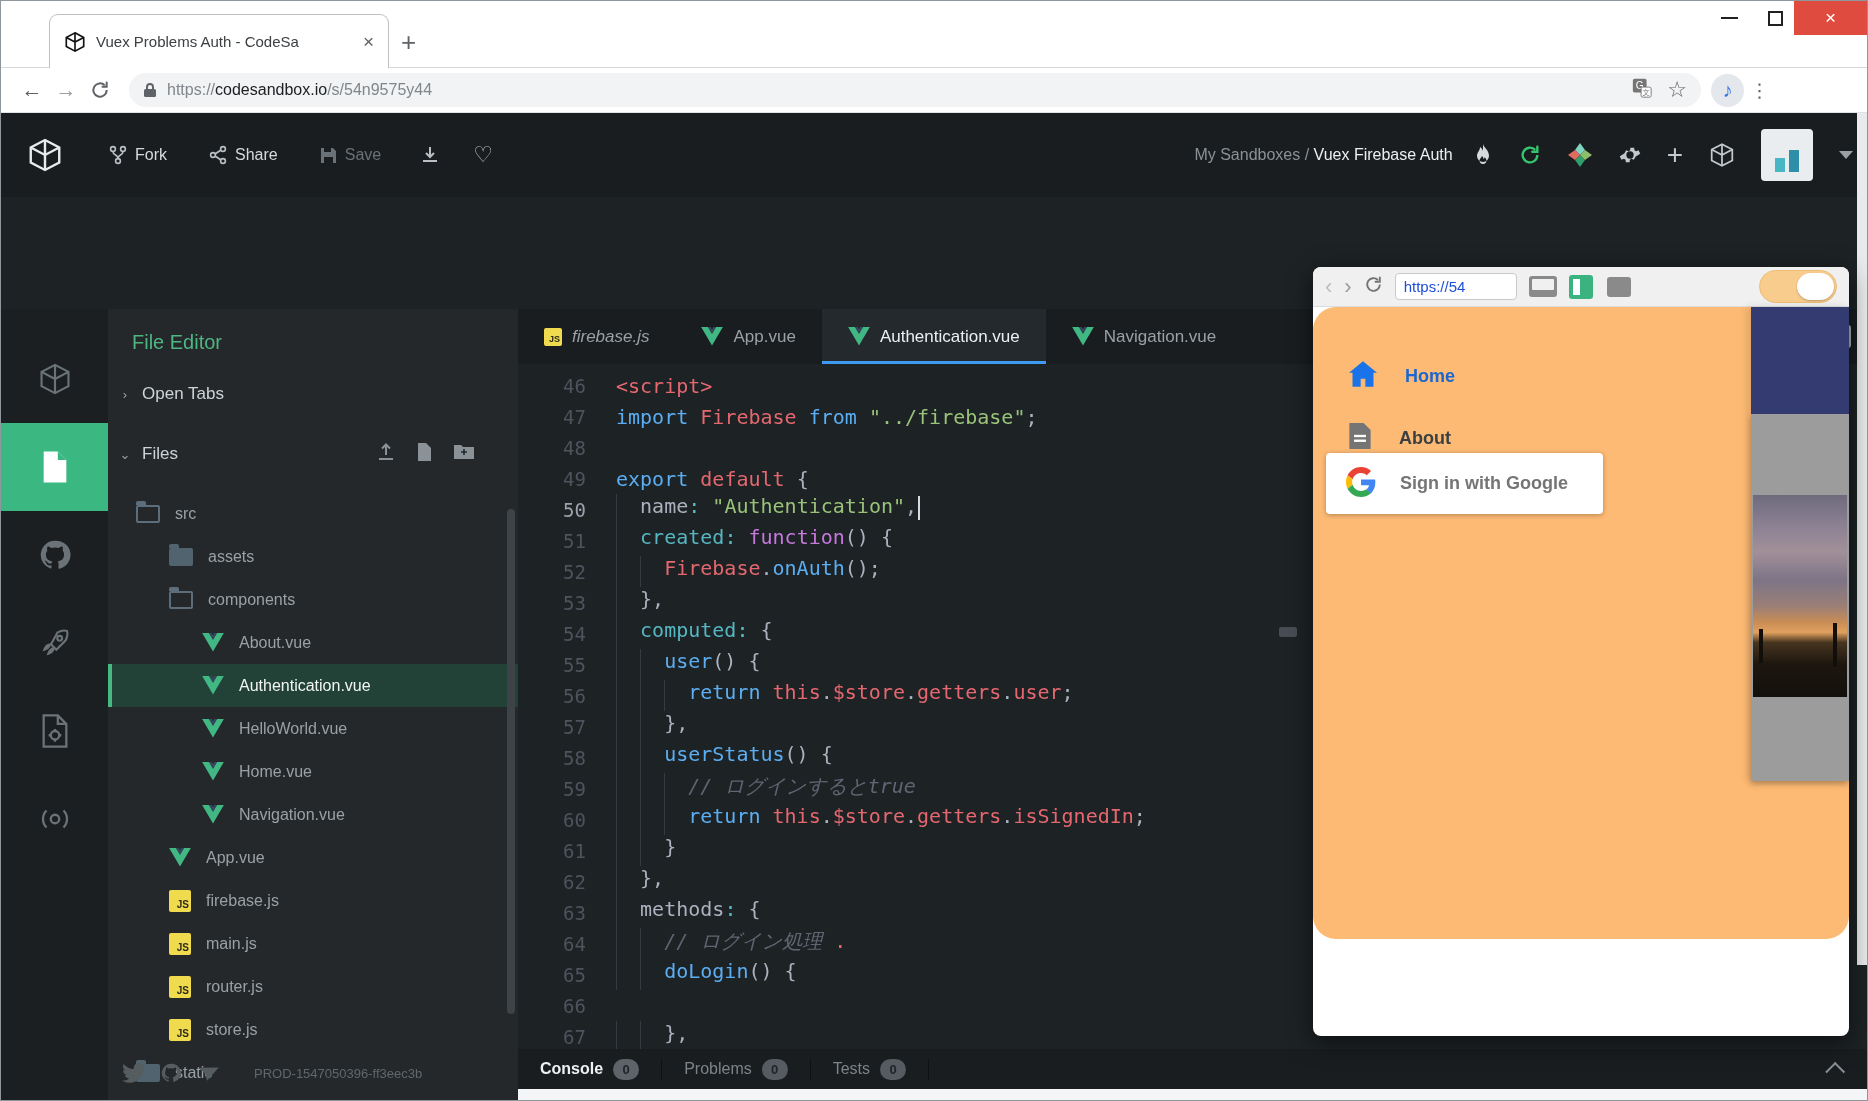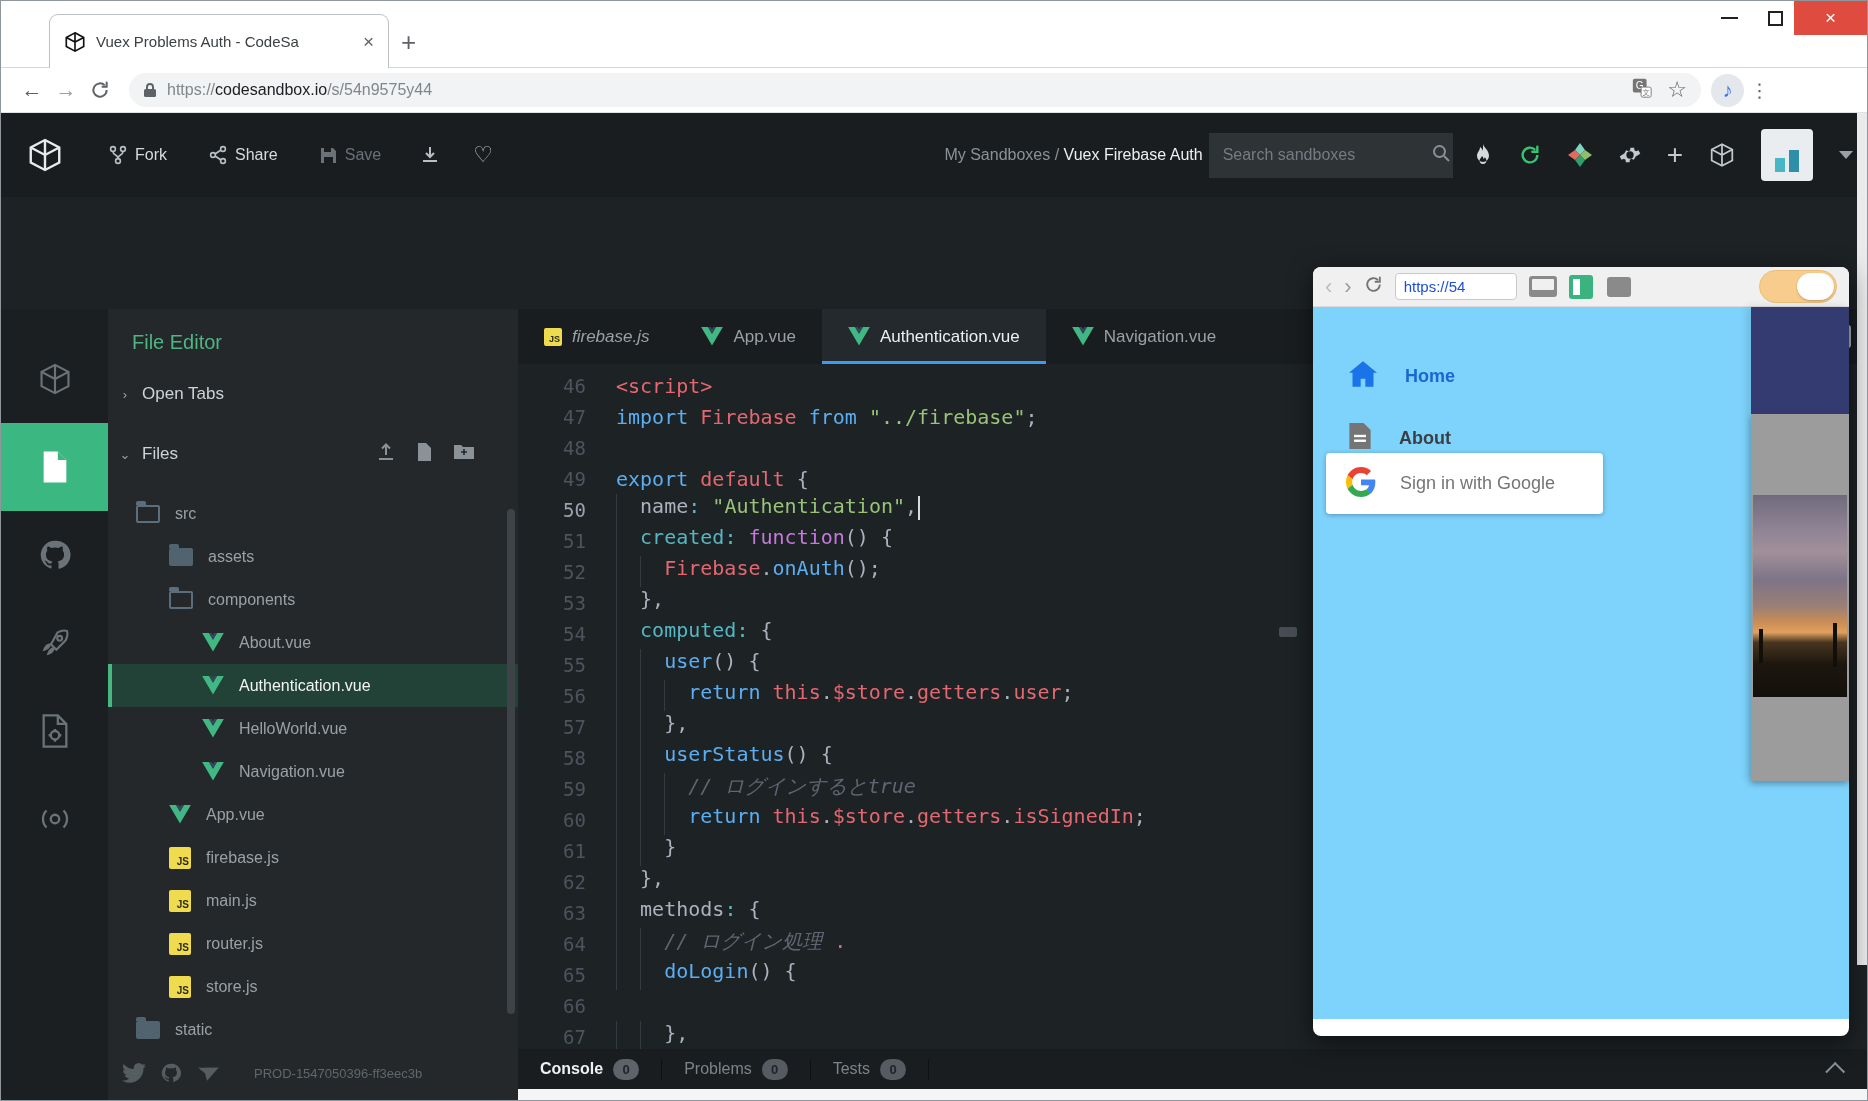--- a/index.html
+++ b/index.html
@@ -106,26 +106,26 @@
   .pnav.dis{color:#bdbdbd;}
   .purl{width:122px;height:27px;border:1px solid #c9c9c9;border-radius:4px;background:#fff;font-size:15px;color:#1d4ed8;display:flex;align-items:center;padding:0 8px;white-space:nowrap;overflow:hidden;}
   .pico-browser{width:28px;height:21px;background:#8a8a8a;border-radius:3px;position:relative;}
   .pico-browser::after{content:"";position:absolute;left:3px;top:3px;right:3px;bottom:7px;background:#f0f0f0;border-radius:1px;}
   .pico-split{width:24px;height:24px;background:#3bb381;border-radius:3px;position:relative;}
   .pico-split::after{content:"";position:absolute;left:4px;top:4px;width:7px;bottom:4px;background:#fff;}
   .pico-stack{width:24px;height:20px;background:#8a8a8a;border-radius:3px;position:relative;margin-left:2px;}
   .pico-stack::before{content:"";position:absolute;left:-5px;top:5px;width:24px;height:20px;background:#a9a9a9;border-radius:3px;z-index:-1;}
   .ptoggle{margin-left:auto;width:78px;height:33px;border-radius:17px;background:#f8cc8c;border:1px solid #ecbd76;position:relative;}
   .ptoggle .knob{position:absolute;right:2px;top:2px;width:37px;height:27px;border-radius:14px;background:#fff;box-shadow:0 1px 2px rgba(0,0,0,.25);}
-  .pbody{position:relative;height:712px;background:#7dd3fc;}
+  .pbody{position:relative;height:632px;background:#fdba74;border-radius:23px;}
   .pmenu-row{position:absolute;left:36px;display:flex;align-items:center;gap:28px;}
   .pmenu-label{font-size:18px;font-weight:bold;color:#3c4043;}
   .pmenu-row.active .pmenu-label{color:#1967d2;}
   .gbtn{position:absolute;left:13px;top:146px;width:277px;height:61px;background:#fff;border-radius:4px;box-shadow:0 1px 5px rgba(0,0,0,.3);display:flex;align-items:center;padding:0 20px;gap:24px;}
-  .gbtn-label{font-size:18px;font-weight:normal;color:#757575;}
+  .gbtn-label{font-size:18px;font-weight:bold;color:#757575;}
   .pstrip{position:absolute;right:0;top:0;width:98px;height:474px;box-shadow:-4px 0 8px rgba(0,0,0,.12);}
   .pstrip .navy{position:absolute;left:0;top:0;width:100%;height:107px;background:#333b71;}
   .pstrip .grey{position:absolute;left:0;top:107px;width:100%;height:367px;background:#9c9c9c;box-shadow:0 3px 6px rgba(0,0,0,.25);}
   .photo{position:absolute;left:2px;top:81px;width:94px;height:202px;background:
     linear-gradient(180deg,#6f6b7d 0%,#8d8294 16%,#a29099 28%,#7d7487 42%,#9a7f76 55%,#c98d55 63%,#e0a05e 68%,#47351f 73%,#1c160f 84%,#13100b 100%);}
   .photo i{position:absolute;bottom:34px;width:4px;height:34px;background:#120f0a;}
   .photo i.c1{left:6px;} .photo i.c2{right:10px;bottom:30px;height:44px;}
 
   
   .jsicon{width:22px;height:22px;background:#f0db4f;border-radius:2px;color:#2b2b1a;font-size:10px;font-weight:bold;display:flex;align-items:flex-end;justify-content:flex-end;padding:2px;}
@@ -243,27 +243,20 @@
       <span class="hicon" style="margin-left:40px;">
           <svg width="18" height="18" viewBox="0 0 18 18" fill="none" stroke="#b9bfc4" stroke-width="2">
             <path d="M9 1 v9 M5 7 l4 4 4-4 M2 15 h14"></path>
           </svg>
         </span>
       <span class="hicon" style="margin-left:34px;font-size:22px;">♡</span>
 
       <span class="breadcrumb">
         <span class="parent">My Sandboxes</span><span class="sep"> / </span><span class="current">Vuex Firebase Auth</span>
       </span>
-      <div class="searchbox">
-        <input placeholder="Search sandboxes" style="">
-        <span><svg width="18" height="18" viewBox="0 0 18 18" fill="none" stroke="#8a9196" stroke-width="2">
-              <circle cx="7.5" cy="7.5" r="5.5"></circle>
-              <path d="M12 12 L17 17"></path>
-            </svg></span>
-      </div>
       <div class="hdr-right">
         <span class="hicon">
             <svg width="20" height="24" viewBox="0 0 20 24" fill="#d7dadd">
               <path d="M10 1 C11 5 16 7 16 13 a6 6 0 0 1-12 0 C4 9 7 8 7 4 c1.5 1 2.5 2 3 4 z M10 21 a3.4 3.4 0 0 1-3.4-3.4 c0-2 1.7-2.6 2.4-4.6 1 .8 1.4 1.8 1.4 3 .8-.4 1.2-1 1.4-1.8 1 1.2 1.6 2.2 1.6 3.4 A3.4 3.4 0 0 1 10 21z" fill-rule="evenodd"></path>
             </svg>
           </span>
         <span class="hicon">
             <svg width="22" height="22" viewBox="0 0 24 24" fill="none" stroke="#35c56f" stroke-width="2.6">
               <path d="M20 12a8 8 0 1 1-2.3-5.6"></path>
               <path d="M20 3v5.5h-5.5" stroke-linecap="round"></path>
@@ -398,20 +391,29 @@
             <span class="lbl">Authentication.vue</span>
           </div>
           <div class="trow" style="padding-left: 94px;">
             <span style="display: inline-flex;">
               <svg width="22" height="19" viewBox="0 0 24 21">
                 <path fill="#41b883" d="M0 0 h7.6 L12 7.4 16.4 0 H24 L12 20.5 Z"></path>
                 <path fill="#35495e" d="M7.6 0 L12 7.4 16.4 0 h-3 L12 2.6 10.6 0 Z"></path>
               </svg>
             </span>
             <span class="lbl">HelloWorld.vue</span>
+          </div>
+          <div class="trow" style="padding-left: 94px;">
+            <span style="display: inline-flex;">
+              <svg width="22" height="19" viewBox="0 0 24 21">
+                <path fill="#41b883" d="M0 0 h7.6 L12 7.4 16.4 0 H24 L12 20.5 Z"></path>
+                <path fill="#35495e" d="M7.6 0 L12 7.4 16.4 0 h-3 L12 2.6 10.6 0 Z"></path>
+              </svg>
+            </span>
+            <span class="lbl">Home.vue</span>
           </div>
           <div class="trow" style="padding-left: 94px;">
             <span style="display: inline-flex;">
               <svg width="22" height="19" viewBox="0 0 24 21">
                 <path fill="#41b883" d="M0 0 h7.6 L12 7.4 16.4 0 H24 L12 20.5 Z"></path>
                 <path fill="#35495e" d="M7.6 0 L12 7.4 16.4 0 h-3 L12 2.6 10.6 0 Z"></path>
               </svg>
             </span>
             <span class="lbl">Navigation.vue</span>
           </div>

